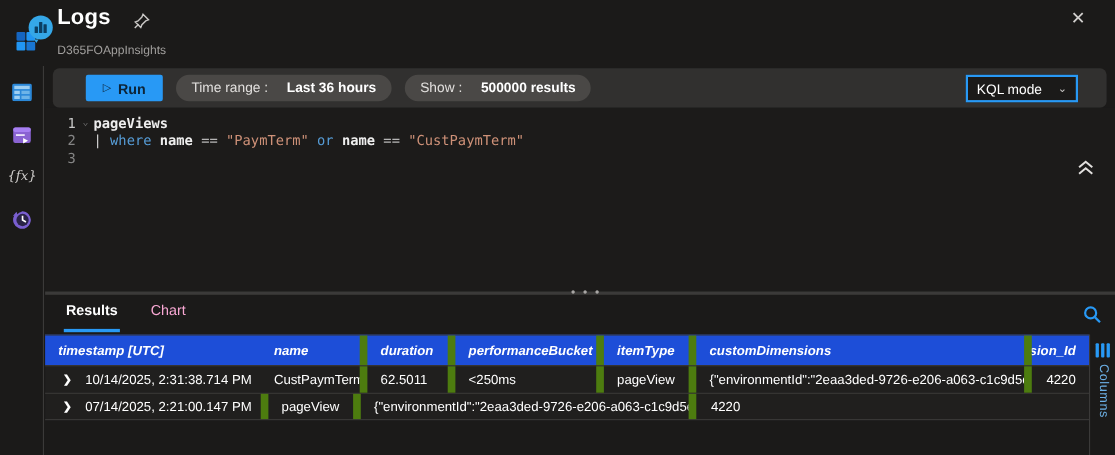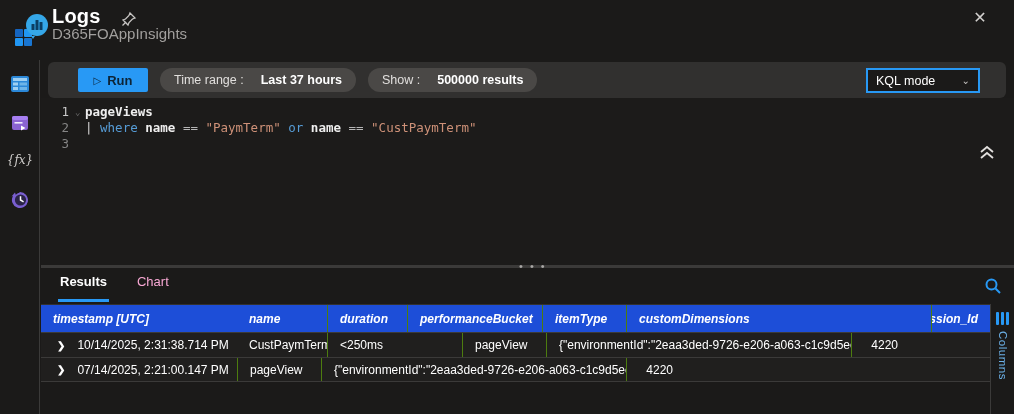--- a/index.html
+++ b/index.html
@@ -6,37 +6,37 @@
   html,body { background:#000; }
   .app {
     position:relative; width:1014px; height:414px; overflow:hidden;
     background:#1b1a19; font-family:"Liberation Sans", sans-serif; color:#fff;
   }
   
   .hdr { position:absolute; left:0; top:0; width:100%; height:60px; }
   .logo { position:absolute; left:12px; top:12px; width:38px; height:38px; }
   .hdr-title { position:absolute; left:52px; top:5px; font-size:20px; font-weight:bold; color:#ffffff; letter-spacing:.2px; }
   .pin { position:absolute; left:120px; top:10px; width:18px; height:18px; cursor:pointer; }
-  .hdr-sub { position:absolute; left:52px; top:25px; font-size:15px; color:#a19f9d; }
+  .hdr-sub { position:absolute; left:52px; top:40px; font-size:11px; color:#a19f9d; }
   .close-btn { position:absolute; right:24px; top:8px; width:20px; height:20px; font-size:16px; color:#d2d0ce;
     background:none; border:none; cursor:pointer; line-height:20px; text-align:center; }
   
   .side { position:absolute; left:0; top:60px; width:40px; height:354px; border-right:1px solid #3b3a39; }
   .side .sicon { position:absolute; left:11px; width:18px; height:18px; cursor:pointer; display:flex; align-items:flex-start; justify-content:center; }
   .fx-label { font-family:"DejaVu Serif", serif; font-style:italic; font-size:12px; color:#cfcdcB; white-space:nowrap; }
   
   .tbar { position:absolute; left:48px; top:62px; width:958px; height:36px; background:#31302f; border-radius:6px;
     display:flex; align-items:center; }
   .run-btn { margin-left:30px; width:70px; height:24px; background:#2899f5; border:none; border-radius:2px;
     color:#0d2436; font-size:13px; font-weight:bold; cursor:pointer; display:flex; align-items:center; justify-content:center; gap:6px; }
   .run-play { font-size:10px; font-weight:normal; }
   .pill { margin-left:12px; height:24px; background:#4a4846; border-radius:12px; padding:0 14px; font-size:12.5px;
     color:#e1dfdd; display:flex; align-items:center; gap:17px; cursor:pointer; white-space:nowrap; }
   .pill b { color:#ffffff; }
-  .mode-sel { position:absolute; right:26px; top:6px; width:114px; height:25px; background:#1b1a19;
+  .mode-sel { position:absolute; right:26px; top:6px; width:102px; height:25px; background:#1b1a19;
     border:2px solid #2899f5; color:#fff; font-size:12.5px; display:flex; align-items:center;
     justify-content:space-between; padding:0 8px; cursor:pointer; }
   .mode-sel .chev { color:#c8c6c4; font-size:10px; }
   
   .editor { position:absolute; left:41px; top:98px; width:973px; height:167px; background:#1c1b1a;
     font-family:"DejaVu Sans Mono", monospace; font-size:12.5px; padding-top:6px; cursor:text; }
   .cline { display:flex; height:16px; line-height:16px; white-space:pre; }
   .cline .ln { width:34px; text-align:right; color:#858585; padding-right:6px; }
   .cline.first .ln { color:#c8c8c8; }
   .cline .fold { width:10px; color:#6d6d6d; font-size:9px; }
@@ -55,21 +55,21 @@
   .tab.active { font-weight:bold; color:#fff; }
   .tab.active::after { content:""; position:absolute; left:-2px; right:-2px; bottom:0; height:3px; background:#2899f5; }
   .search-btn { position:absolute; right:12px; top:277px; width:18px; height:18px; cursor:pointer; background:none; border:none; padding:0; }
   .grid { position:absolute; left:41px; top:304px; width:949px; }
   .g-head { display:flex; height:28px; background:#1d4ed8; border-top:1px solid #323130; align-items:center;
     font-size:12px; font-weight:bold; color:#fff;font-style:italic; }
   .g-row { display:flex; height:25px; background:#201f1e; border-top:1px solid #3b3a39; align-items:center;
     font-size:12px; color:#fff; cursor:pointer; }
   .g-row:last-child { border-bottom:1px solid #3b3a39; }
   .cell { padding:0 12px; overflow:hidden; white-space:nowrap; text-overflow:clip; height:100%; display:flex; align-items:center; }
-  .cell.sep { border-left:1px solid #4d7c0f; }
+  .cell.sep { border-left:7px solid #4d7c0f; }
   .cell.right { justify-content:flex-end; }
   .expand { color:#fff; font-size:10px; font-weight:bold; margin-right:12px; margin-left:4px; cursor:pointer; }
   
   .colstrip { position:absolute; right:0; top:304px; width:24px; height:110px; border-left:1px solid #3b3a39; cursor:pointer; }
   .colstrip .cicon { margin:8px auto 6px auto; width:13px; height:13px; display:flex; gap:1.5px; }
   .colstrip .cicon i { flex:1; background:#2899f5; border-radius:1px; }
   .colstrip .clabel { writing-mode:vertical-rl; font-size:11.5px; color:#6cb0e6; margin-left:6px; letter-spacing:.5px; }
 </style>
 </head>
 <body>
@@ -131,21 +131,21 @@
     </div>
   </div>
 
   <div class="tbar">
     <button class="run-btn">
       <span class="run-play">▷</span>
       <span>Run</span>
     </button>
     <div class="pill">
       <span>Time range :</span>
-      <b>Last 37 hours</b>
+      <b>Last 36 hours</b>
     </div>
     <div class="pill">
       <span>Show :</span>
       <b>500000 results</b>
     </div>
     <div class="mode-sel">
       <span>KQL mode</span>
       <span class="chev">⌄</span>
     </div>
   </div>
@@ -186,20 +186,21 @@
         <div class="cell sep" style="width: 84px;">itemType</div>
         <div class="cell sep" style="width: 305px;">customDimensions</div>
         <div class="cell sep right" style="width: 59px;">session_Id</div>
       </div>
       <div class="g-row">
         <div class="cell" style="width: 196px;">
           <span class="expand">❯</span>
           <span>10/14/2025, 2:31:38.714 PM</span>
         </div>
         <div class="cell" style="width: 90px;">CustPaymTerm</div>
+        <div class="cell sep" style="width: 80px;">62.5011</div>
         <div class="cell sep" style="width: 135px;">&lt;250ms</div>
         <div class="cell sep" style="width: 84px;">pageView</div>
         <div class="cell sep" style="width: 305px;">{"environmentId":"2eaa3ded-9726-e206-a063-c1c9d5ee0a0...</div>
         <div class="cell sep right" style="width: 59px;">4220</div>
       </div>
       <div class="g-row">
         <div class="cell" style="width: 196px;">
           <span class="expand">❯</span>
           <span>07/14/2025, 2:21:00.147 PM</span>
         </div>

